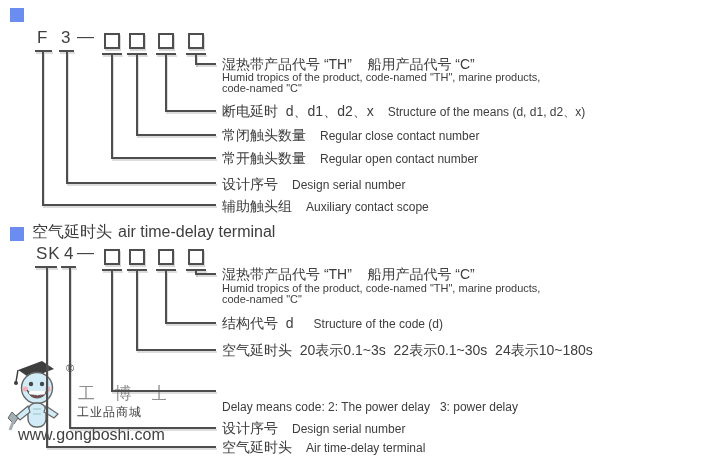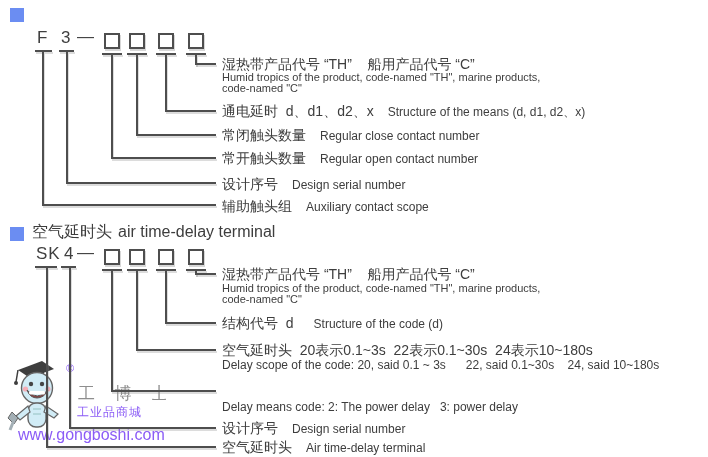--- a/index.html
+++ b/index.html
@@ -8,21 +8,21 @@
   .sq{position:absolute;width:14px;height:14px;background:#6b8df2;}
   .hdr{position:absolute;left:32px;font-size:16px;color:#3d3d3d;white-space:pre;}
   .hdr .hen{margin-left:6px;}
   .cl{position:absolute;font-size:17px;color:#3f3f3f;letter-spacing:1px;}
   .cbox{position:absolute;width:12px;height:12px;border:2px solid #4e4e4e;background:#fff;
     box-shadow:1px 2px 0 rgba(140,140,140,.35);}
   .ln{position:absolute;background:#4e4e4e;box-shadow:1px 2px 0 rgba(140,140,140,.3);}
   .zh{position:absolute;left:222px;font-size:14px;color:#3d3d3d;white-space:pre;}
   .zh .sub-en{font-size:12px;margin-left:14px;}
   .en{position:absolute;left:222px;font-size:11px;color:#3d3d3d;white-space:pre;}
-  .wm{position:absolute;color:#8b5cf6;z-index:0;}
+  .wm{position:absolute;color:#404040;z-index:0;}
   .layer{z-index:1;}
 </style>
 </head>
 <body>
 
 <div class="canvas">
 
   <div class="wm" style="left:6px;top:356px;">
     <svg width="64" height="78" viewBox="0 0 64 78" style="opacity:.9">
       <polygon points="12,14 36,5 48,13 24,22" fill="#2a2a2a"></polygon>
@@ -76,21 +76,21 @@
   <div class="ln layer" style="left:136px;top:55px;width:2px;height:79px;"></div>
   <div class="ln layer" style="left:136px;top:134px;width:80px;height:2px;"></div>
   <div class="ln layer" style="left:165px;top:55px;width:2px;height:55px;"></div>
   <div class="ln layer" style="left:165px;top:110px;width:51px;height:2px;"></div>
   <div class="ln layer" style="left:195px;top:55px;width:2px;height:10px;"></div>
   <div class="ln layer" style="left:195px;top:63px;width:21px;height:2px;"></div>
 
   <div class="zh layer" style="top:56px;">湿热带产品代号 “TH”    船用产品代号 “C”</div>
   <div class="en layer" style="top:71px;">Humid tropics of the product, code-named "TH", marine products,</div>
   <div class="en layer" style="top:82px;">code-named "C"</div>
-  <div class="zh layer" style="top:103px;"><span>通电延时  d、d1、d2、x</span><span class="sub-en">Structure of the means (d, d1, d2、x)</span></div>
+  <div class="zh layer" style="top:103px;"><span>断电延时  d、d1、d2、x</span><span class="sub-en">Structure of the means (d, d1, d2、x)</span></div>
   <div class="zh layer" style="top:150px;"><span>常开触头数量</span><span class="sub-en">Regular open contact number</span></div>
   <div class="zh layer" style="top:127px;"><span>常闭触头数量</span><span class="sub-en">Regular close contact number</span></div>
   <div class="zh layer" style="top:176px;"><span>设计序号</span><span class="sub-en">Design serial number</span></div>
   <div class="zh layer" style="top:198px;"><span>辅助触头组</span><span class="sub-en">Auxiliary contact scope</span></div>
 
   <span class="sq layer" style="left:10px;top:227px;"></span>
   <div class="hdr layer" style="top:222px;"><span>空气延时头</span><span class="hen">air time-delay terminal</span></div>
 
   <span class="cl layer" style="left:36px;top:244px;">SK</span>
   <span class="cl layer" style="left:64px;top:244px;">4</span>
@@ -118,18 +118,17 @@
   <div class="ln layer" style="left:165px;top:271px;width:2px;height:51px;"></div>
   <div class="ln layer" style="left:165px;top:322px;width:51px;height:2px;"></div>
   <div class="ln layer" style="left:195px;top:271px;width:2px;height:4px;"></div>
   <div class="ln layer" style="left:195px;top:273px;width:21px;height:2px;"></div>
 
   <div class="zh layer" style="top:266px;">湿热带产品代号 “TH”    船用产品代号 “C”</div>
   <div class="en layer" style="top:282px;">Humid tropics of the product, code-named "TH", marine products,</div>
   <div class="en layer" style="top:293px;">code-named "C"</div>
   <div class="zh layer" style="top:315px;"><span>结构代号  d</span><span class="sub-en" style="margin-left:20px;">Structure of the code (d)</span></div>
   <div class="zh layer" style="top:342px;">空气延时头  20表示0.1~3s  22表示0.1~30s  24表示10~180s</div>
-  <div class="en layer" style="top:358px;font-size:12px;">Delay scope of the code: 20, said 0.1 ~ 3s      22, said 0.1~30s    24, said 10~180s</div>
   <div class="en layer" style="top:400px;font-size:12px;">Delay means code: 2: The power delay   3: power delay</div>
   <div class="zh layer" style="top:420px;"><span>设计序号</span><span class="sub-en">Design serial number</span></div>
   <div class="zh layer" style="top:439px;"><span>空气延时头</span><span class="sub-en">Air time-delay terminal</span></div>
 
 </div>
 
 </body></html>

